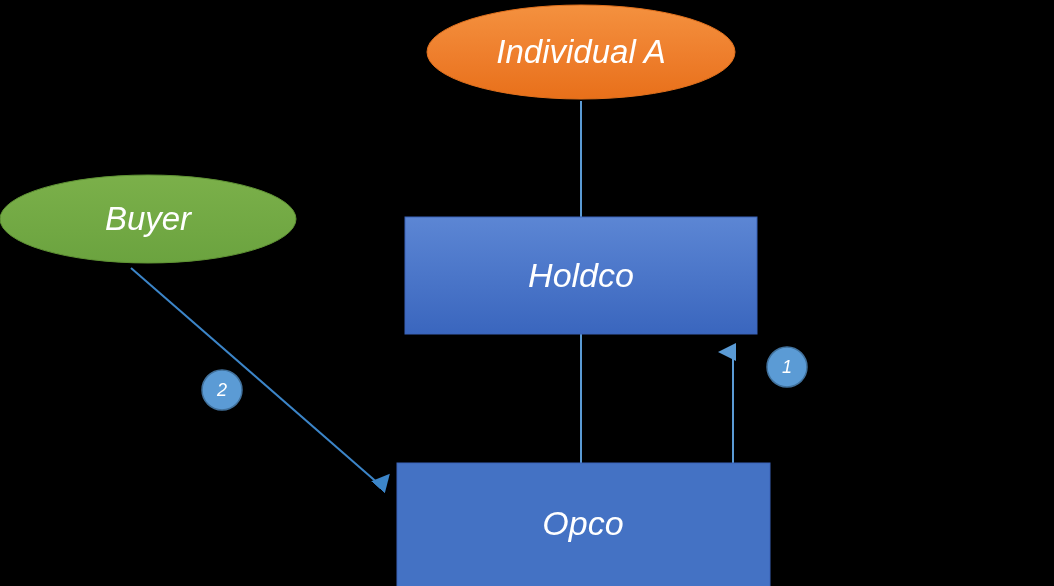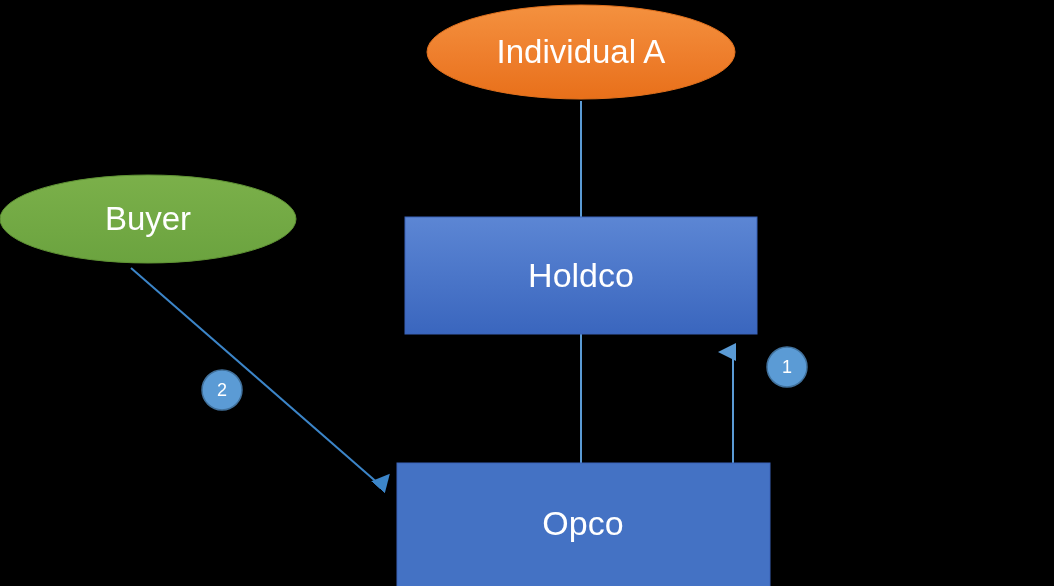--- a/index.html
+++ b/index.html
@@ -8,20 +8,21 @@
     padding: 0;
     background: #000000;
   }
   #canvas {
     position: relative;
     width: 1054px;
     height: 586px;
     background: #000000;
     overflow: hidden;
     font-family: "Liberation Sans", sans-serif;
+    font-style: italic;
   }
   #diagram-svg {
     position: absolute;
     left: 0;
     top: 0;
     width: 1054px;
     height: 586px;
   }
   .node-label {
     fill: #FFFFFF;

